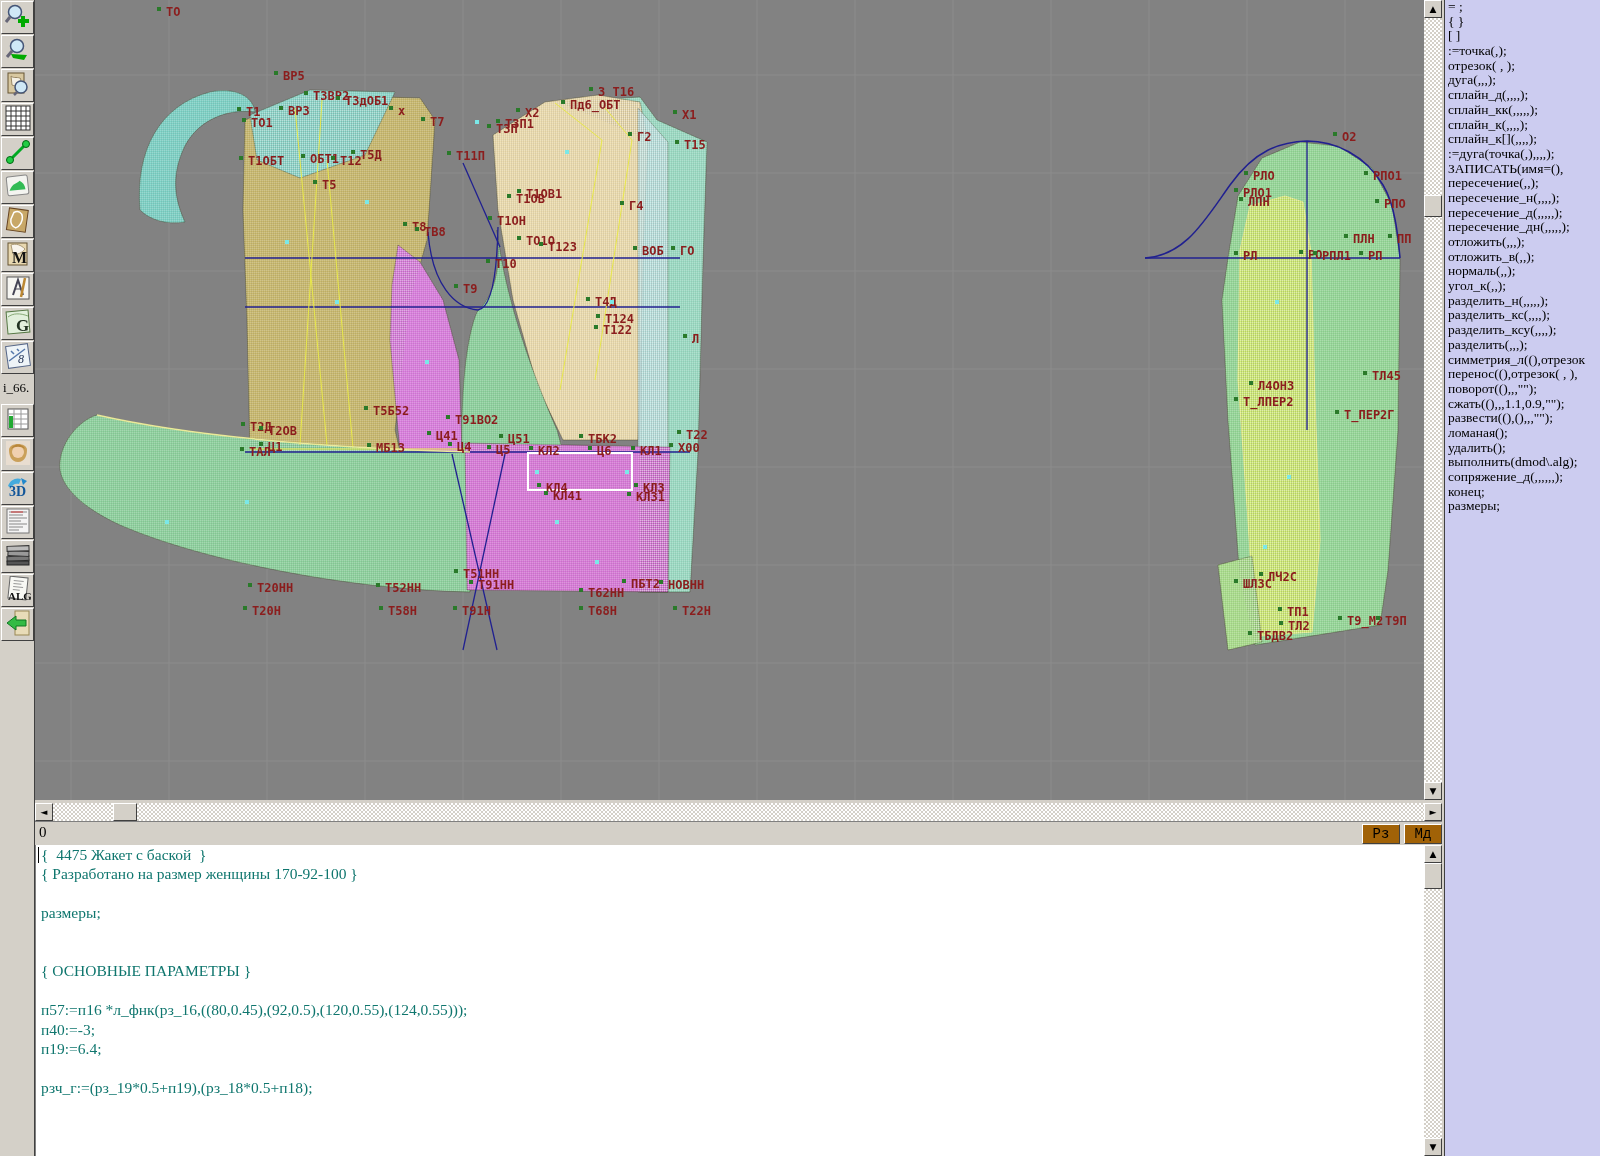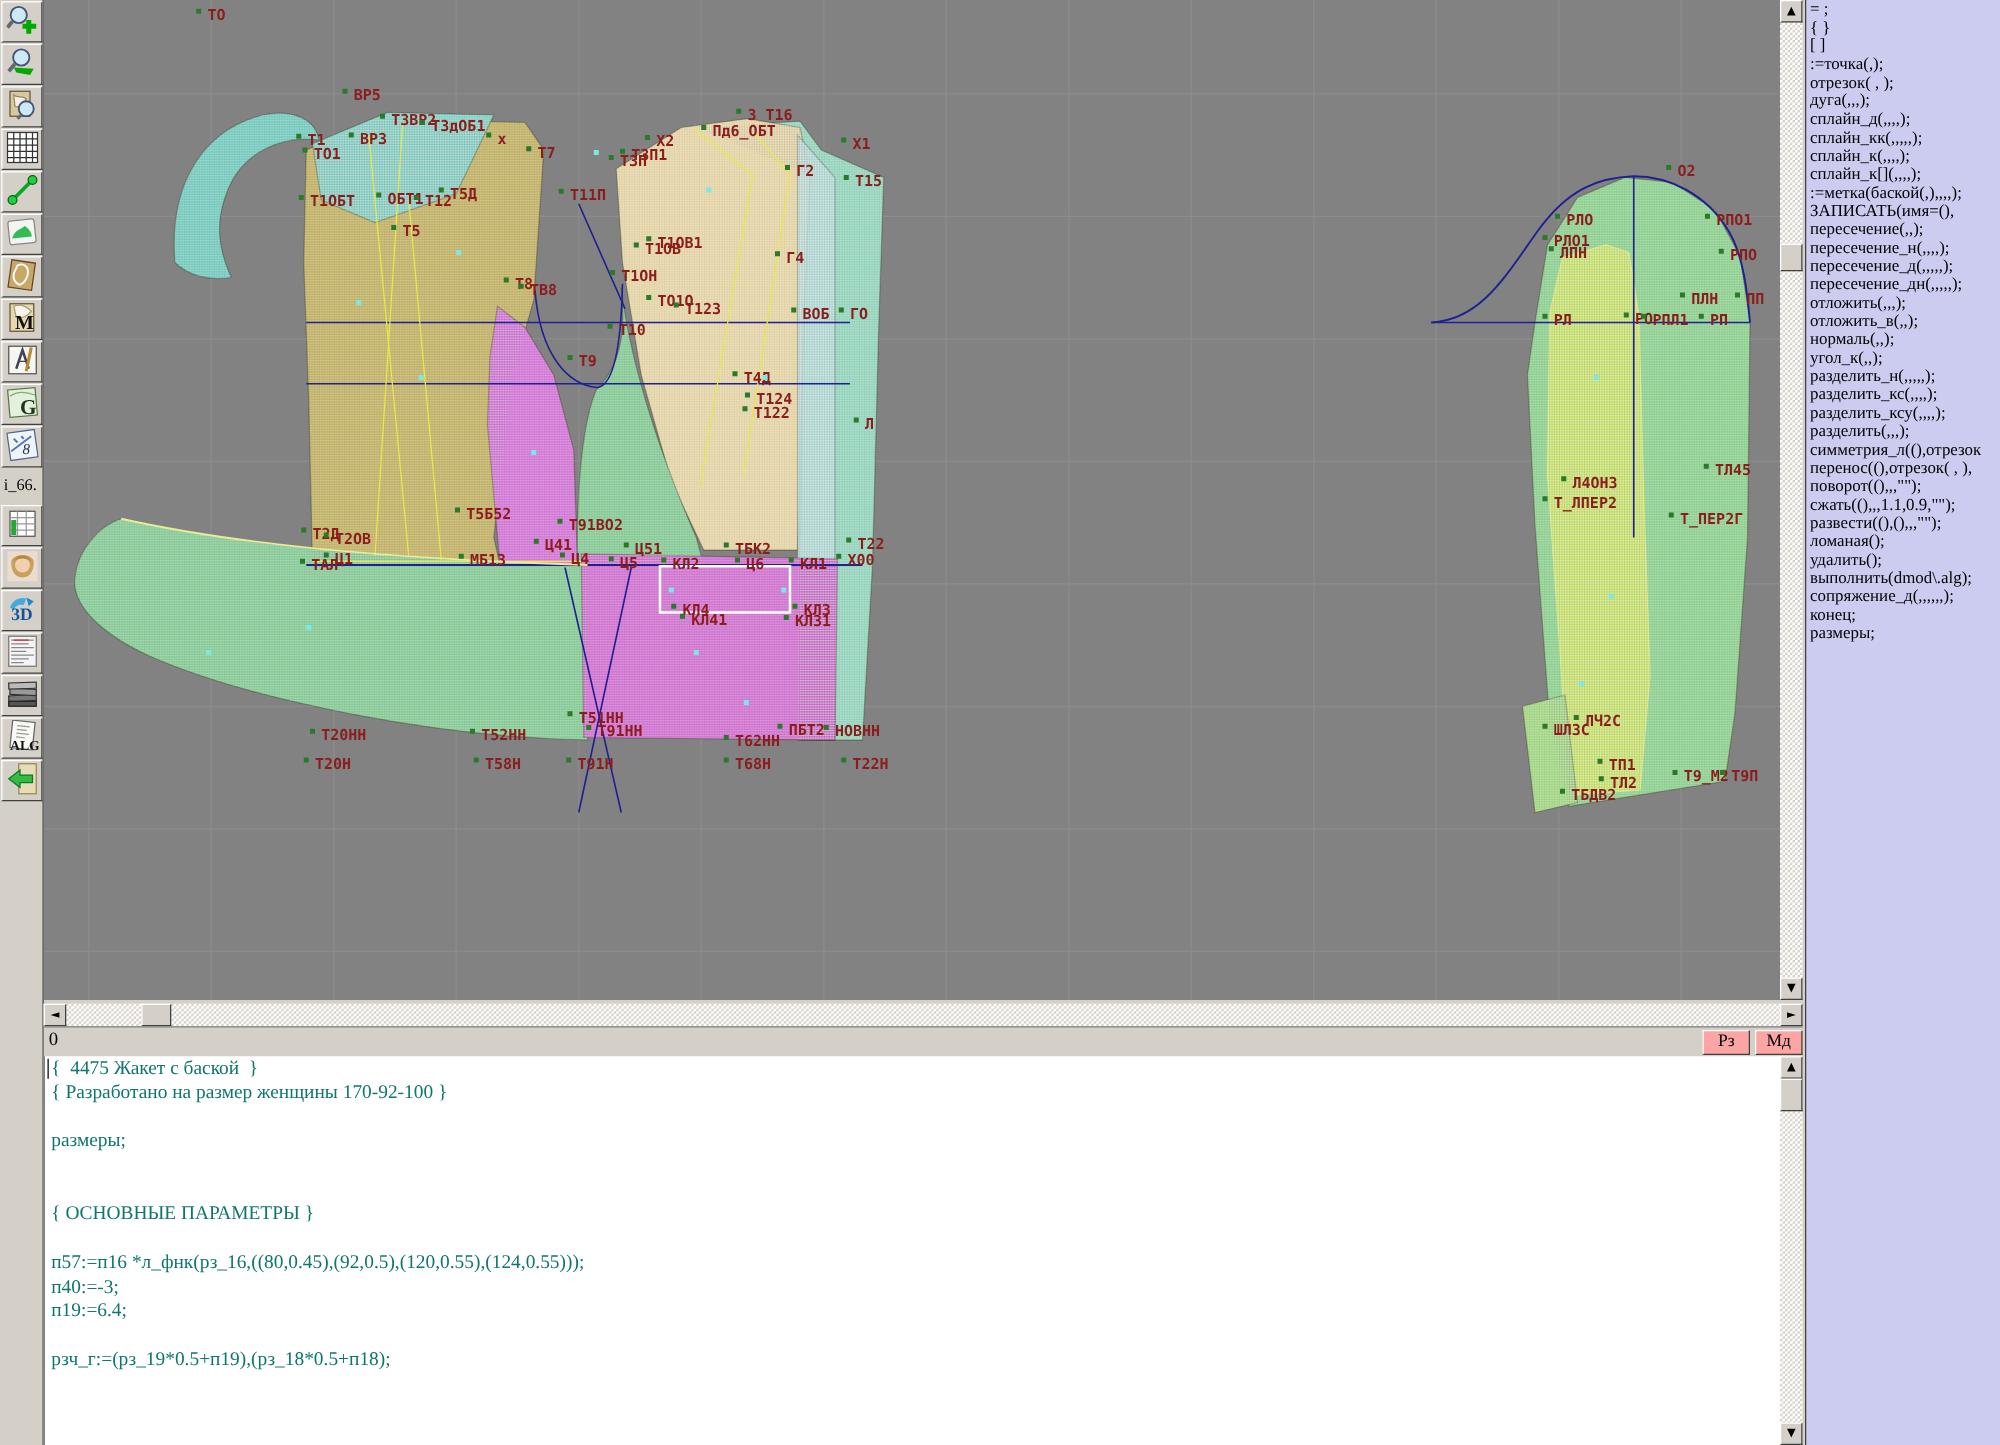--- a/index.html
+++ b/index.html
@@ -24,22 +24,22 @@
   .sbtn{position:absolute;background:#d4d0c8;border:1px solid;
     border-color:#ffffff #404040 #404040 #ffffff;
     font-family:"DejaVu Sans",sans-serif;font-size:9px;line-height:14px;text-align:center;
     color:#000;padding:0;}
   .thumb{position:absolute;background:#d4d0c8;border:1px solid;
     border-color:#ffffff #404040 #404040 #ffffff;}
   
   #zerobar{position:absolute;left:35px;top:821px;width:1407px;height:24px;background:#d4d0c8;
     border-top:1px solid #808080;font-size:15px;}
   #zerotext{position:absolute;left:4px;top:2px;font-family:"Liberation Serif",serif;}
-  .zbtn{position:absolute;top:2px;height:20px;background:#fca5a5;border:1px solid;
-    border-color:#ffffff #404040 #404040 #ffffff;font-family:Liberation Serif, serif;
+  .zbtn{position:absolute;top:2px;height:20px;background:#a16207;border:1px solid;
+    border-color:#ffffff #404040 #404040 #ffffff;font-family:Liberation Mono, monospace;
     font-size:14px;text-align:center;line-height:18px;padding:0 6px;}
   
   #editor{position:absolute;left:35px;top:845px;width:1389px;height:311px;background:#ffffff;
     border-left:1px solid #808080;overflow:hidden;}
   .ed-line{white-space:pre;font-family:"Liberation Serif",serif;font-size:15.5px;
     height:19.4px;line-height:19.4px;padding-left:5px;color:#0f766e;}
   #cursor{position:absolute;left:38px;top:847px;width:1px;height:16px;background:#000;}
   
   #panel{position:absolute;left:1444px;top:0;width:156px;height:1156px;background:#ccccf0;
     border-left:1px solid #404040;overflow:hidden;}
@@ -516,21 +516,21 @@
     <div class="panel-item">= ;</div>
     <div class="panel-item">{  }</div>
     <div class="panel-item">[  ]</div>
     <div class="panel-item">:=точка(,);</div>
     <div class="panel-item">отрезок( , );</div>
     <div class="panel-item">дуга(,,,);</div>
     <div class="panel-item">сплайн_д(,,,,);</div>
     <div class="panel-item">сплайн_кк(,,,,,);</div>
     <div class="panel-item">сплайн_к(,,,,);</div>
     <div class="panel-item">сплайн_к[](,,,,);</div>
-    <div class="panel-item">:=метка(баской(,),,,,);</div>
+    <div class="panel-item">:=дуга(точка(,),,,,);</div>
     <div class="panel-item">ЗАПИСАТЬ(имя=(),</div>
     <div class="panel-item">пересечение(,,);</div>
     <div class="panel-item">пересечение_н(,,,,);</div>
     <div class="panel-item">пересечение_д(,,,,,);</div>
     <div class="panel-item">пересечение_дн(,,,,,);</div>
     <div class="panel-item">отложить(,,,);</div>
     <div class="panel-item">отложить_в(,,);</div>
     <div class="panel-item">нормаль(,,);</div>
     <div class="panel-item">угол_к(,,);</div>
     <div class="panel-item">разделить_н(,,,,,);</div>

